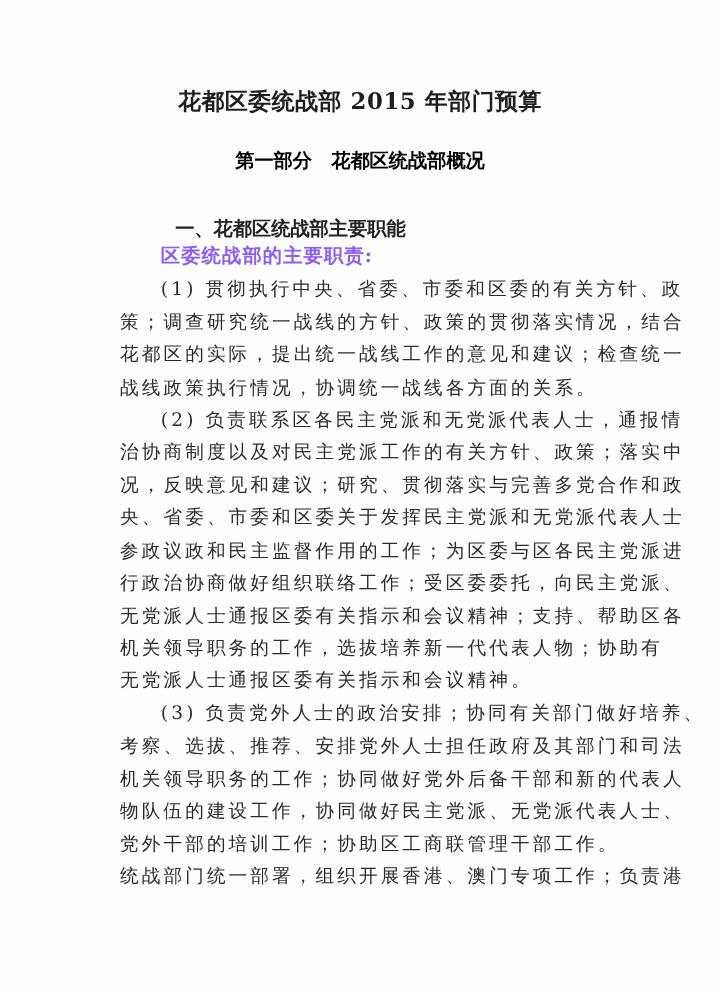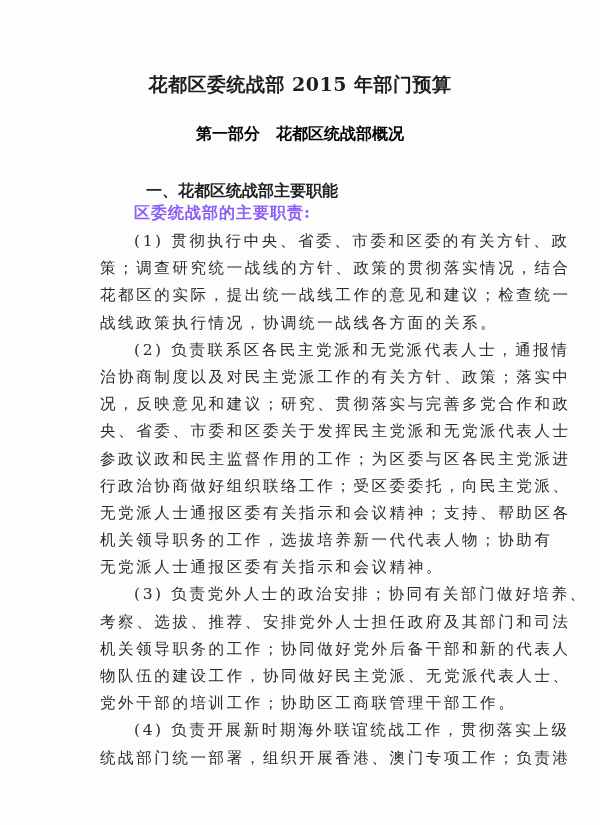--- a/index.html
+++ b/index.html
@@ -37,16 +37,15 @@
       <div class="line">参政议政和民主监督作用的工作；为区委与区各民主党派进</div>
       <div class="line">行政治协商做好组织联络工作；受区委委托，向民主党派、</div>
       <div class="line">无党派人士通报区委有关指示和会议精神；支持、帮助区各</div>
       <div class="line">机关领导职务的工作，选拔培养新一代代表人物；协助有</div>
       <div class="line">无党派人士通报区委有关指示和会议精神。</div>
       <div class="line indent">(3) 负责党外人士的政治安排；协同有关部门做好培养、</div>
       <div class="line">考察、选拔、推荐、安排党外人士担任政府及其部门和司法</div>
       <div class="line">机关领导职务的工作；协同做好党外后备干部和新的代表人</div>
       <div class="line">物队伍的建设工作，协同做好民主党派、无党派代表人士、</div>
       <div class="line">党外干部的培训工作；协助区工商联管理干部工作。</div>
-      <div class="line indent">(4) 负责开展新时期海外联谊统战工作，贯彻落实上级</div>
       <div class="line">统战部门统一部署，组织开展香港、澳门专项工作；负责港</div>
     </div>
 </div>
 
 </body></html>

